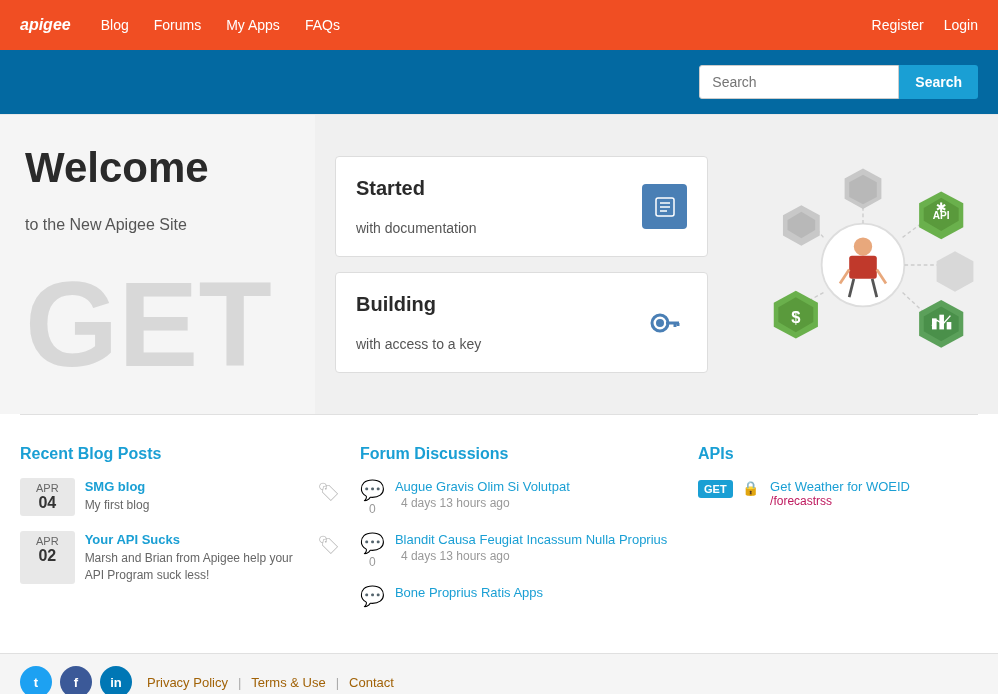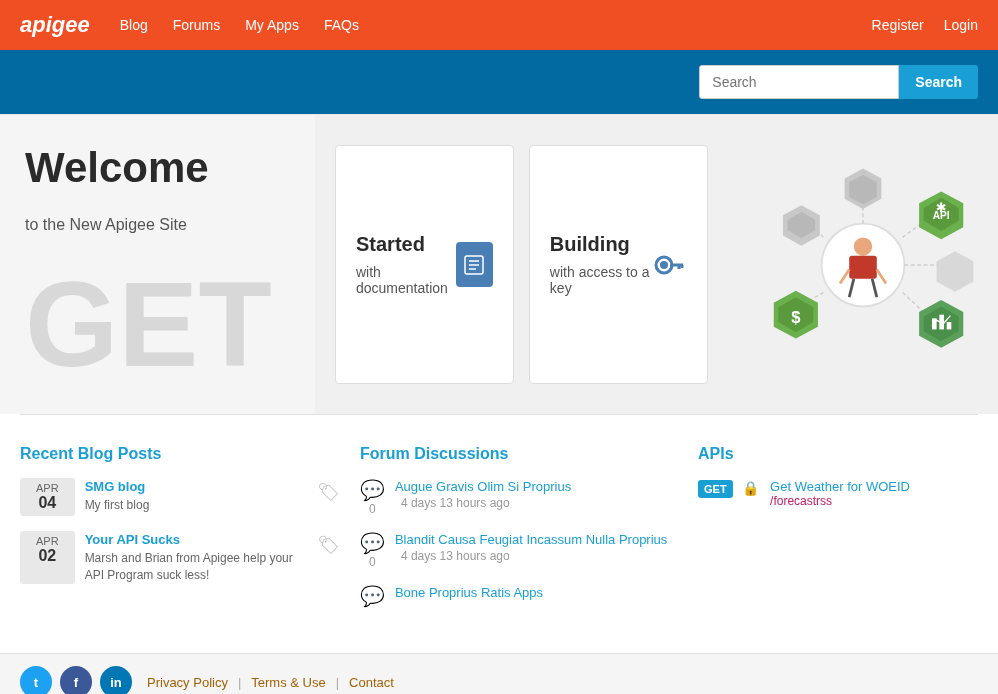--- a/index.html
+++ b/index.html
@@ -1,40 +1,40 @@
 <!DOCTYPE html>
 <html><head>
   <meta charset="utf-8">
   <style>
     * { margin: 0; padding: 0; box-sizing: border-box; }
     body { font-family: Arial, sans-serif; font-size: 14px; color: #333; background: #fff; width: 998px; overflow-x: hidden; }
 
     
     .nav { background: #f04e23; height: 50px; display: flex; align-items: center; padding: 0 20px; }
-    .nav-logo { color: #fff; font-size: 22px; font-weight: bold; font-style: italic; margin-right: 30px; }
+    .nav-logo { color: #fff; font-size: 16px; font-weight: bold; font-style: italic; margin-right: 30px; }
     .nav-links { display: flex; gap: 25px; flex: 1; }
     .nav-links a { color: #fff; text-decoration: none; font-size: 14px; }
     .nav-auth { display: flex; gap: 20px; }
     .nav-auth a { color: #fff; text-decoration: none; font-size: 14px; }
 
     
     .search-bar { display: flex; justify-content: flex-end; padding: 15px 20px; background: #0369a1; border-bottom: 1px solid #e8e8e8; }
     .search-bar input { width: 200px; padding: 8px 12px; border: 1px solid #ccc; border-radius: 3px 0 0 3px; font-size: 14px; outline: none; color: #999; }
     .search-bar button { padding: 8px 16px; background: #1a9fd4; color: #fff; border: none; border-radius: 0 3px 3px 0; cursor: pointer; font-size: 14px; font-weight: bold; }
 
     
     .hero { display: flex; background: #f0f0f0; min-height: 270px; }
     .hero-left { width: 315px; padding: 30px 25px; background: #f5f5f5; display: flex; flex-direction: column; justify-content: center; gap: 20px; }
     .hero-left .welcome-title { font-size: 42px; font-weight: bold; color: #2a2a2a; line-height: 1.1; }
     .hero-left .welcome-sub { font-size: 16px; color: #555; margin-top: 5px; }
     .hero-left .get-text { font-size: 120px; font-weight: bold; color: #d8d8d8; line-height: 1; margin-top: 10px; }
-    .hero-center { flex: 1; padding: 30px 20px; display: flex; flex-direction: row; gap: 15px; justify-content: center; }
+    .hero-center { flex: 1; padding: 30px 20px; display: flex; flex-direction: column; gap: 15px; justify-content: center; }
     .hero-card { background: #fff; border: 1px solid #ddd; border-radius: 4px; padding: 20px 20px; display: flex; align-items: center; justify-content: space-between; }
     .hero-card-text .card-title { font-size: 20px; font-weight: bold; color: #2a2a2a; }
-    .hero-card-text .card-sub { font-size: 14px; color: #555; margin-top: 8px; }
+    .hero-card-text .card-sub { font-size: 14px; color: #555; margin-top: 20px; }
     .hero-card-icon { width: 45px; height: 45px; display: flex; align-items: center; justify-content: center; border-radius: 4px; }
     .doc-icon { background: #4a7fb5; }
     .key-icon { background: transparent; }
     .hero-right { width: 270px; display: flex; align-items: center; justify-content: center; position: relative; padding: 20px; }
 
     
     .content { display: flex; padding: 30px 20px; gap: 20px; background: #fff; min-height: 220px; }
     .col-blog { width: 320px; }
     .col-forum { flex: 1; }
     .col-apis { width: 280px; }
@@ -216,21 +216,21 @@
 
   <div class="col-forum">
     <div class="section-title">Forum Discussions</div>
 
     <div class="forum-item">
       <div class="forum-count">
         <span style="color:#bbb;font-size:20px;">💬</span>
         <span>0</span>
       </div>
       <div class="forum-item-text">
-        <a href="#">Augue Gravis Olim Si Proprius</a>
+        <a href="#">Augue Gravis Olim Si Volutpat</a>
         <div class="time">4 days 13 hours ago</div>
       </div>
     </div>
 
     <div class="forum-item">
       <div class="forum-count">
         <span style="color:#bbb;font-size:20px;">💬</span>
         <span>0</span>
       </div>
       <div class="forum-item-text">

